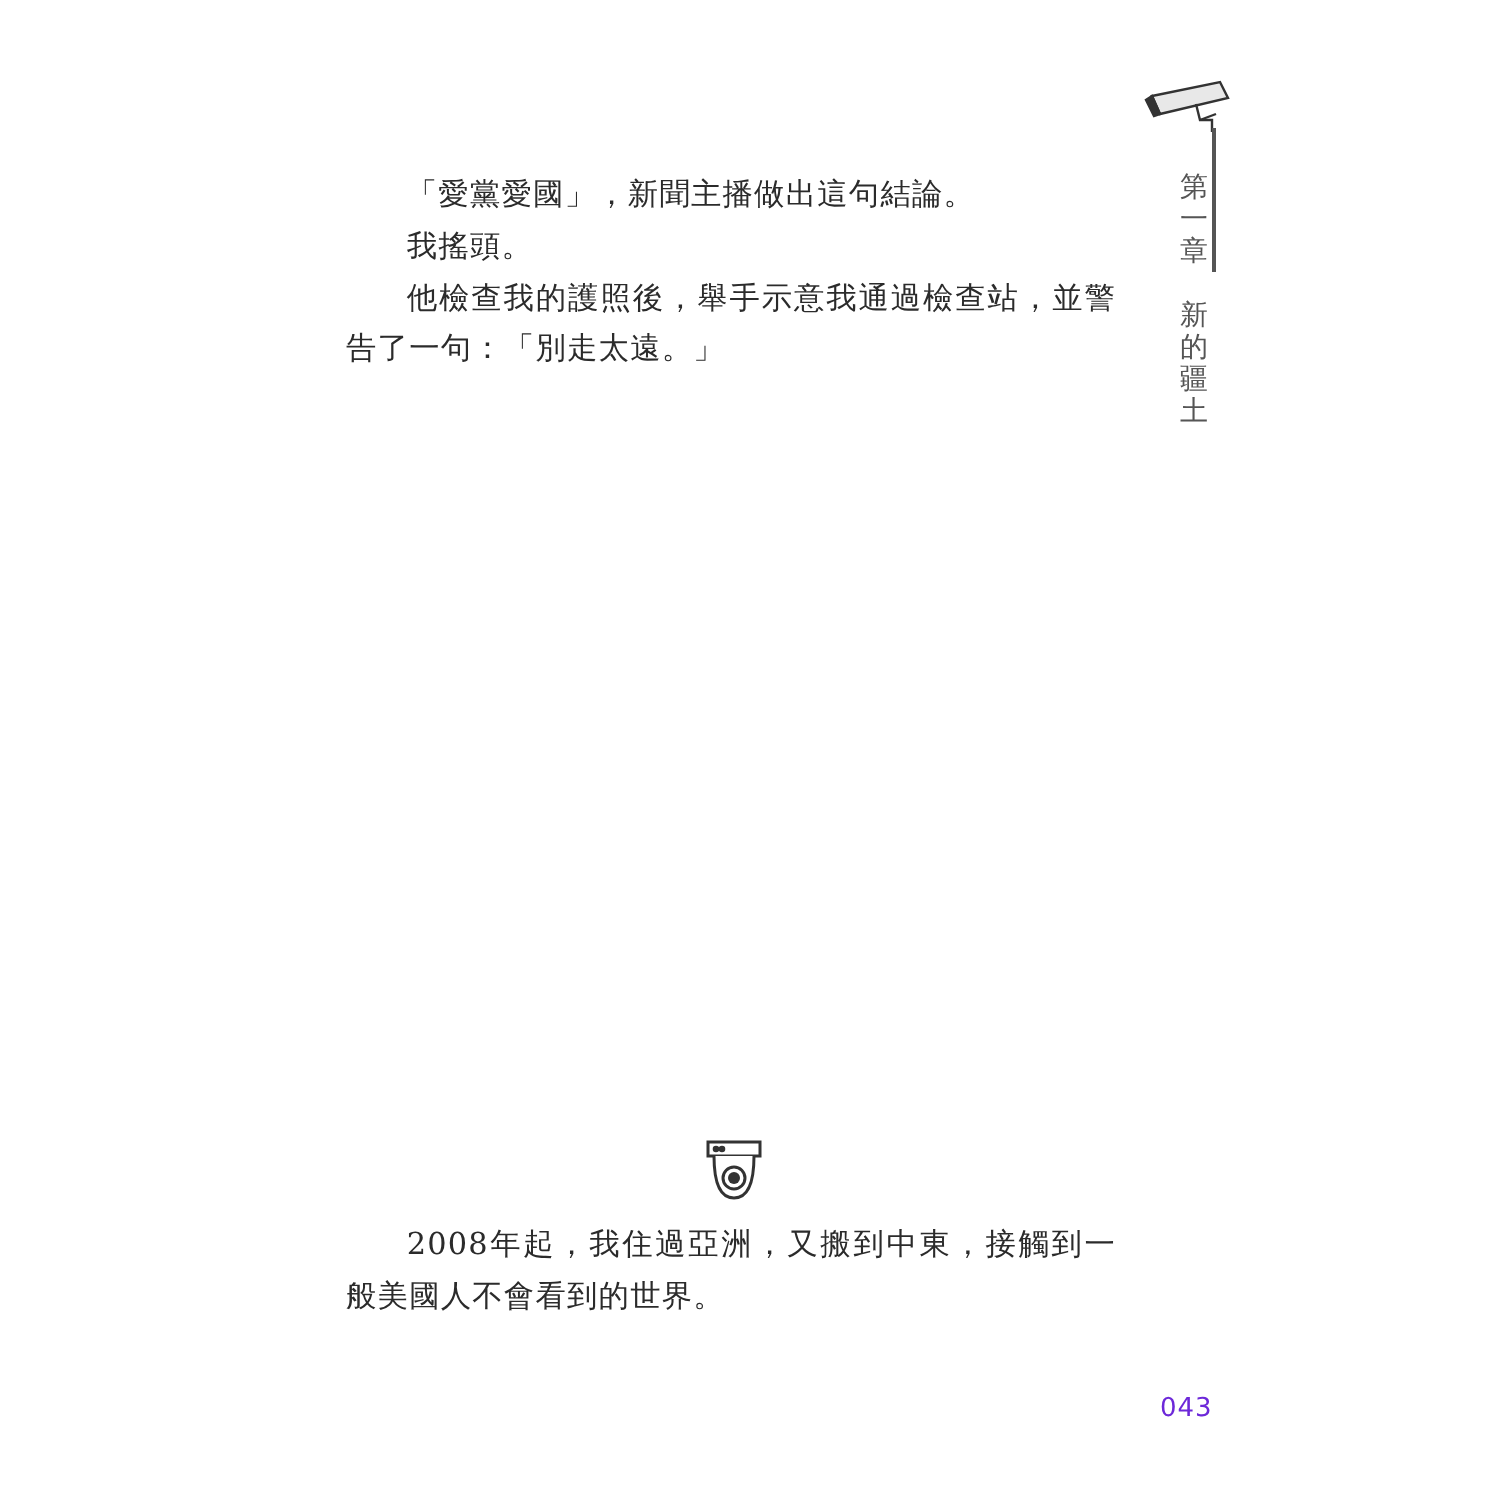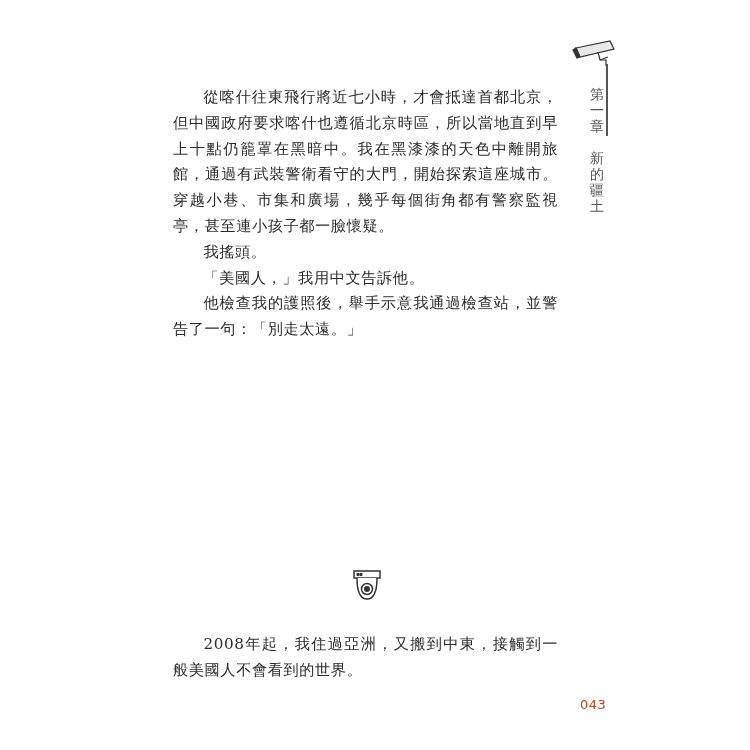--- a/index.html
+++ b/index.html
@@ -1,28 +1,28 @@
 <!DOCTYPE html>
 <html><head>
 <meta charset="utf-8">
 <style>
   html, body { margin:0; padding:0; }
   body { width:750px; height:750px; background:#ffffff; position:relative; overflow:hidden;
          font-family:"DejaVu Serif","Liberation Serif",serif; color:#2b2b2b; }
   .text-block { position:absolute; left:173px; top:85px; width:385px; font-size:15.2px; line-height:25.8px; letter-spacing:0.6px; }
   .para { margin:0; text-align:justify; }
   .indent { text-indent:2em; }
-  .sec2 { position:absolute; left:173px; top:632px; width:385px; font-size:15.2px; line-height:25.8px; letter-spacing:0.6px; }
+  .sec2 { position:absolute; left:173px; top:610px; width:385px; font-size:15.2px; line-height:25.8px; letter-spacing:0.6px; }
   .dome { position:absolute; left:352px; top:569px; width:30px; height:34px; }
   .chapter { position:absolute; left:586px; top:86px; width:22px; font-family:"DejaVu Sans","Liberation Sans",sans-serif; font-size:14px; color:#555; line-height:16px; }
   .chapter .ch-char { display:block; text-align:center; }
   .chapter .gap { height:16px; }
   .vline { position:absolute; left:606px; top:64px; width:1.5px; height:72px; background:#555; }
   .cam { position:absolute; left:572px; top:40px; width:50px; height:32px; }
-  .page-num { position:absolute; left:580px; top:697px; font-family:"DejaVu Sans","Liberation Sans",sans-serif; font-size:13px; color:#c2410c; letter-spacing:0.5px; }
+  .page-num { position:absolute; left:580px; top:697px; font-family:"DejaVu Sans","Liberation Sans",sans-serif; font-size:13px; color:#6d28d9; letter-spacing:0.5px; }
   em { font-style:italic; font-weight:bold; }
 </style>
 </head>
 <body>
 
 <svg class="cam" viewBox="0 0 50 32">
   <g fill="none" stroke="#333" stroke-width="1.2">
     <path d="M4 8 L38 1 L42 9 L8 17 Z" fill="#e8e8e8"></path>
     <path d="M4 8 L8 17 L5 18 L1 10 Z" fill="#333"></path>
     <path d="M26 12 L28 20 L34 20 L34 26"></path>
@@ -36,23 +36,22 @@
   <span class="ch-char">一</span>
   <span class="ch-char">章</span>
   <div class="gap"></div>
   <span class="ch-char">新</span>
   <span class="ch-char">的</span>
   <span class="ch-char">疆</span>
   <span class="ch-char">土</span>
 </div>
 
 <div class="text-block">
-  <p class="para indent">從喀什往東飛行將近七小時，才會抵達首都北京，但中國政府要求喀什也遵循北京時區，所以當地直到早上十點仍籠罩在黑暗中。我在黑漆漆的天色中離開旅館，通過有武裝警衛看守的大門，開始探索這座城市。穿越小巷、市集和廣場，幾乎每個街角都有警察監視亭，甚至連小孩子都一臉懷疑。</p>
+  <p class="para indent">「愛黨愛國」，新聞主播做出這句結論。</p>
   <p class="para indent">我搖頭。</p>
-  <p class="para indent">「美國人，」我用中文告訴他。</p>
   <p class="para indent">他檢查我的護照後，舉手示意我通過檢查站，並警告了一句：「別走太遠。」</p>
 </div>
 
 <svg class="dome" viewBox="0 0 30 34">
   <g stroke="#333" stroke-width="1.5" fill="none">
     <rect x="2" y="2" width="26" height="7" fill="#fff"></rect>
     <circle cx="6" cy="5.5" r="0.9" fill="#333"></circle>
     <circle cx="9" cy="5.5" r="0.9" fill="#333"></circle>
     <path d="M5 9 Q5 30 15 30 Q25 30 25 9" fill="#fff"></path>
     <circle cx="15" cy="20" r="5.5"></circle>

